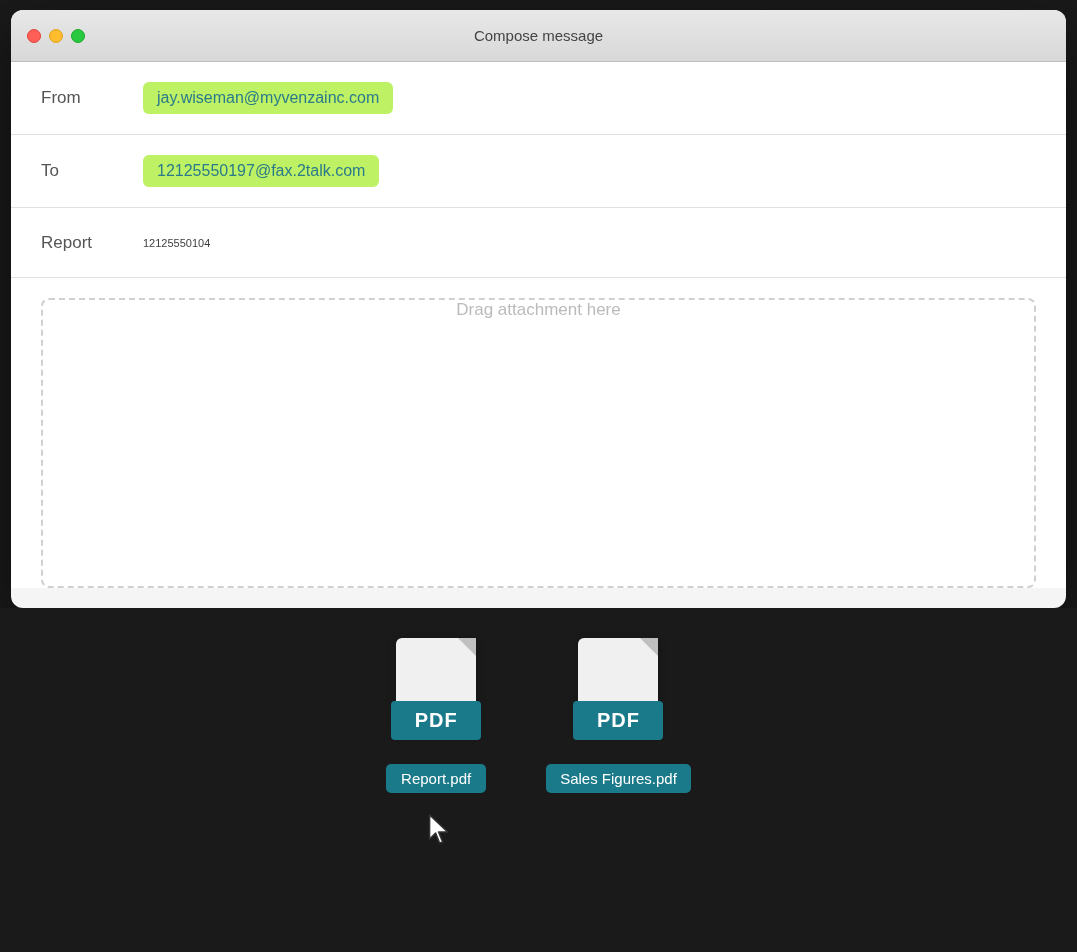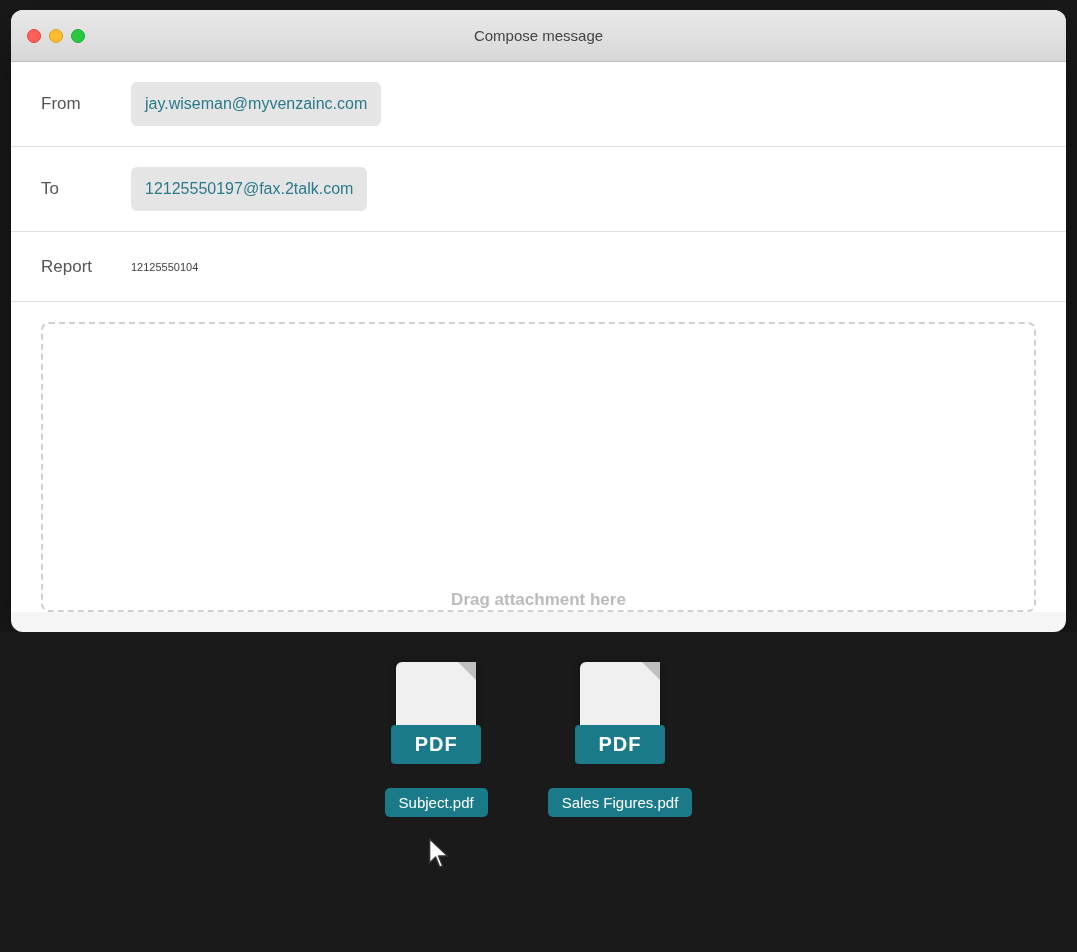--- a/index.html
+++ b/index.html
@@ -80,52 +80,52 @@
       margin: 0;
       padding: 0;
     }
 
     .field-row {
       display: flex;
       align-items: center;
       padding: 20px 30px;
       border-bottom: 1px solid #e0e0e0;
       min-height: 70px;
+      gap: 12px;
     }
 
     .field-label {
       font-size: 17px;
       color: #555;
       width: 90px;
       flex-shrink: 0;
     }
 
     .field-chip {
-      background-color: #e5e5e5;
+      background-color: #bef264;
       color: #2a7a8a;
       border-radius: 6px;
-      padding: 13px 14px;
+      padding: 7px 14px;
       font-size: 16px;
       display: inline-block;
     }
 
     .field-value {
       font-size: 11px;
       color: #404040;
     }
 
     .attachment-area {
       margin: 20px 30px;
       border: 2px dashed #d0d0d0;
       border-radius: 8px;
       height: 290px;
       display: flex;
-      align-items: flex-end;
+      align-items: flex-start;
       justify-content: center;
-      font-weight: bold;
     }
 
     .attachment-placeholder {
       font-size: 17px;
       color: #bbb;
     }
 
     .desktop-area {
       flex: 1;
       width: 100%;
@@ -262,21 +262,21 @@
   </div>
 </div>
 
 <div class="desktop-area">
 
   <div class="file-item cursor-container">
     <div class="file-icon">
       <div class="file-icon-page"></div>
       <div class="file-badge">PDF</div>
     </div>
-    <div class="file-label">Subject.pdf</div>
+    <div class="file-label">Report.pdf</div>
 
     <div class="mouse-cursor">
       <svg width="28" height="36" viewBox="0 0 28 36" fill="none" xmlns="http://www.w3.org/2000/svg">
         <path d="M2 2L2 26L8 20L12 30L15 29L11 19L20 19L2 2Z" fill="white" stroke="#333" stroke-width="1.5" stroke-linejoin="round"></path>
       </svg>
     </div>
   </div>
 
   <div class="file-item">
     <div class="file-icon">

